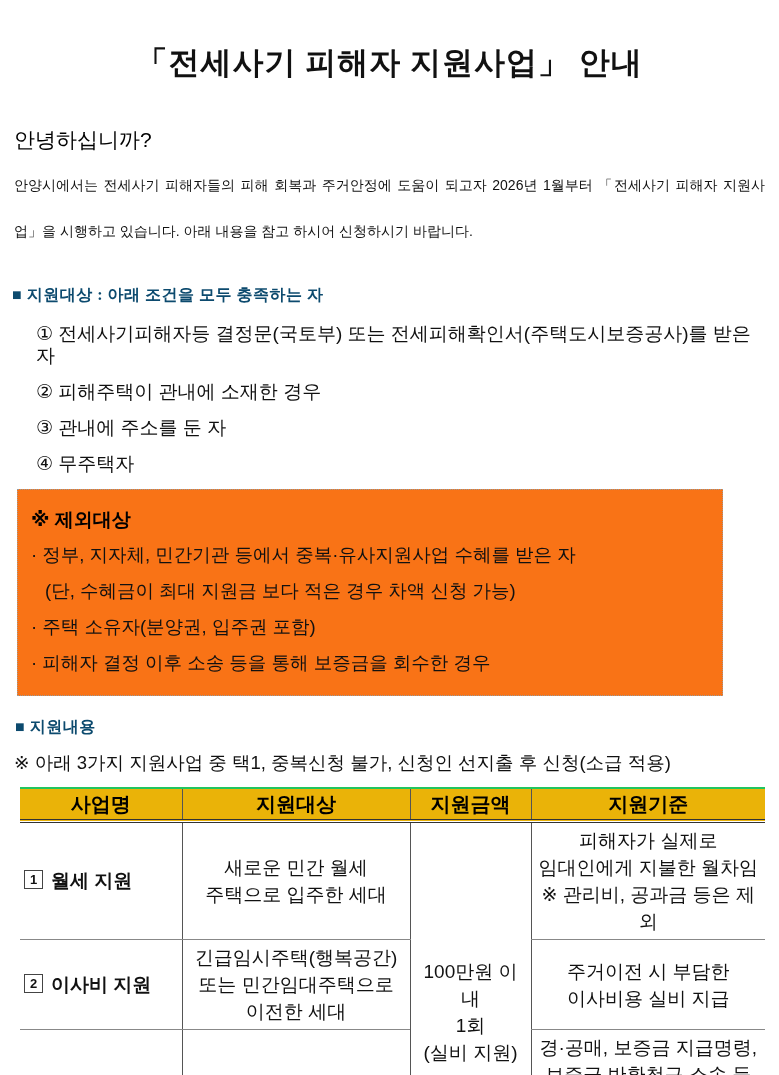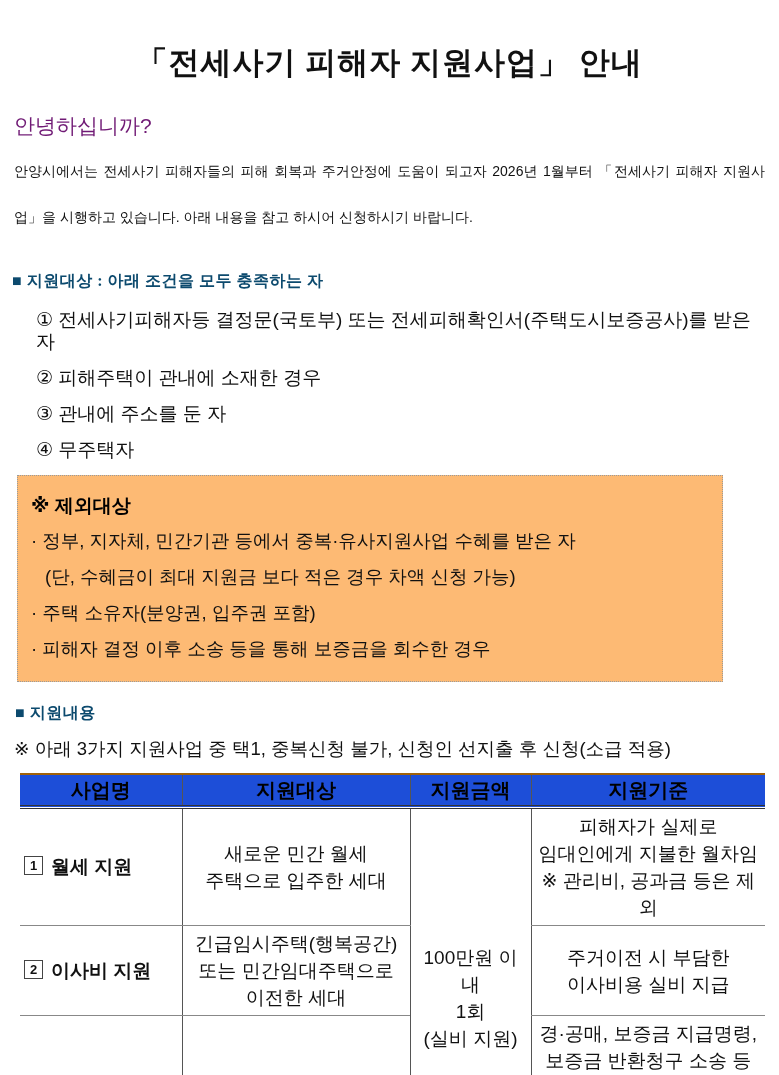--- a/index.html
+++ b/index.html
@@ -16,21 +16,21 @@
     margin:42px 10px 0;
     text-align:center;
     font-family:"Liberation Serif","DejaVu Serif",serif;
     font-size:31px;
     font-weight:700;
     letter-spacing:1px;
     color:#111;
   }
 
   
-  .greeting{margin:27px 14px 0;font-size:21px;line-height:30px;color:#701a75;}
+  .greeting{margin:41px 14px 0;font-size:21px;line-height:30px;color:#000000;}
   .intro-paragraph{
     margin:7px 14px 0;
     width:751px;
     font-size:14px;
     line-height:46px;
     text-align:justify;
     color:#111;
     word-break:normal;
   }
 
@@ -49,21 +49,21 @@
   .elig-list{margin:17px 14px 0 36px;}
   .elig-item{font-size:19px;line-height:22px;margin-bottom:14px;color:#111;}
 
   
   .exclusion-box{
     box-sizing:border-box;
     margin:0 0 0 17px;
     width:706px;
     border:1px dotted #9a9a9a;
     padding:13px 14px 14px 13px;
-    background:#fdba74;
+    background:#f97316;
   }
   .exclusion-heading{font-size:19px;font-weight:700;line-height:34px;color:#000;}
   .exclusion-item{font-size:18.5px;line-height:36px;color:#111;}
   .exclusion-item.cont{padding-left:14px;}
 
   
   .support-note{margin:12px 14px 0;font-size:18.5px;color:#111;}
 
   
   .support-table{
@@ -71,26 +71,26 @@
     width:745px;
     border-collapse:collapse;
     table-layout:fixed;
   }
   .support-table col.c1{width:162px;}
   .support-table col.c2{width:228px;}
   .support-table col.c3{width:121px;}
   .support-table col.c4{width:234px;}
 
   .support-table th{
-    background:#1d4ed8;
+    background:#eab308;
     font-size:20px;
     font-weight:700;
     height:28px;
     padding:1px 2px;
-    border-top:2px solid #a16207;
+    border-top:2px solid #22c55e;
     border-bottom:4px double #333;
     text-align:center;
     color:#000;
   }
   .support-table th + th, .support-table td + td{border-left:1px solid #555;}
   .support-table td{
     padding:4px 4px;
     font-size:19px;
     line-height:27px;
     text-align:center;

